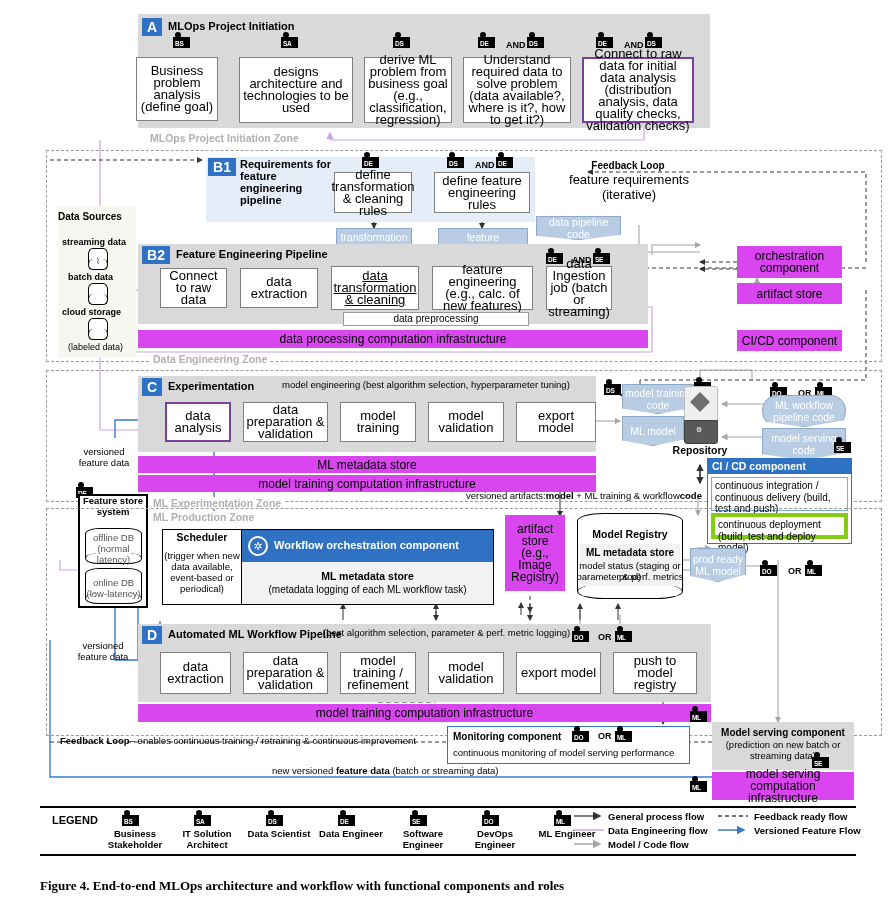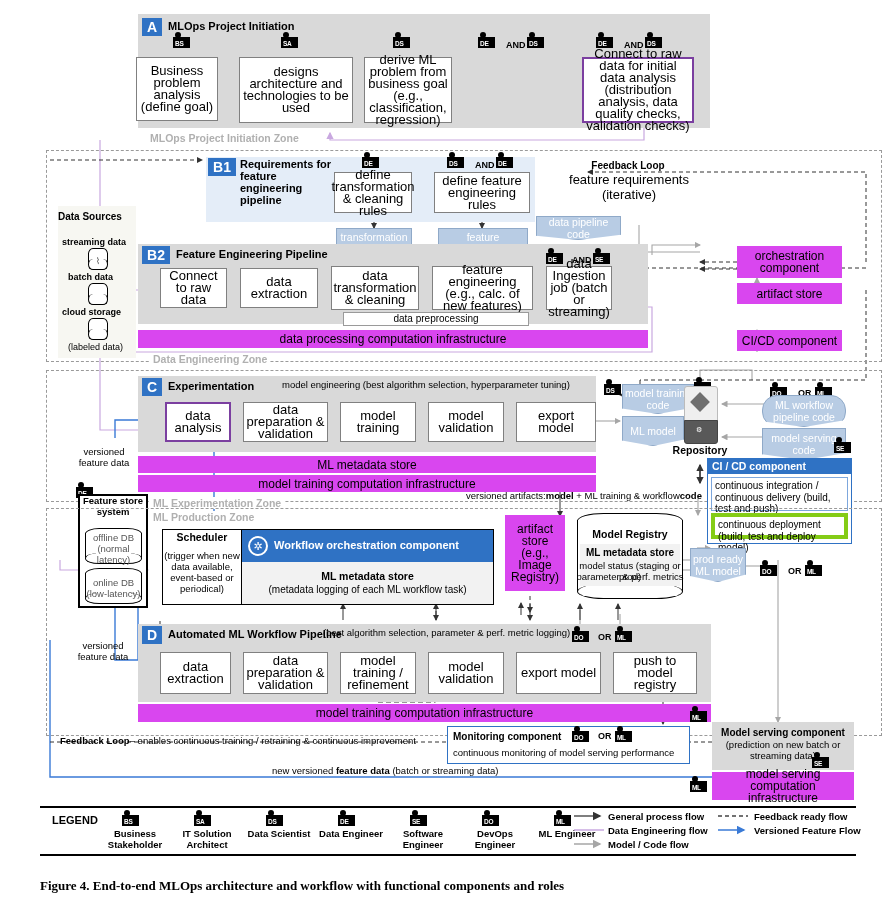--- a/index.html
+++ b/index.html
@@ -177,20 +177,21 @@
     </g>
   </svg>
 
   <div class="abs grayband" style="left:138px;top:14px;width:572px;height:114px;"></div>
   <div class="abs badge" style="left:142px;top:18px;width:20px;height:18px;">A</div>
   <div class="abs zone-title" style="left:168px;top:20px;">MLOps Project Initiation</div>
 
   <div class="abs proc" style="left:136px;top:57px;width:82px;height:64px;">Business problem analysis (define goal)</div>
   <div class="abs proc" style="left:239px;top:57px;width:114px;height:66px;">designs architecture and technologies to be used</div>
   <div class="abs proc" style="left:364px;top:57px;width:88px;height:66px;">derive ML problem from business goal (e.g., classification, regression)</div>
+  <div class="abs proc" style="left:463px;top:57px;width:108px;height:66px;">Understand required data to solve problem (data available?, where is it?, how to get it?)</div>
   <div class="abs proc hl" style="left:582px;top:57px;width:112px;height:66px;">Connect to raw data for initial data analysis (distribution analysis, data quality checks, validation checks)</div>
 
   <div class="abs" style="left:173px;top:32px;">
       <div class="role">
         <div class="head"></div>
         <div class="body"></div>
         <div class="rolelabel">BS</div>
       </div>
     </div>
   <div class="abs" style="left:281px;top:32px;">
@@ -301,21 +302,21 @@
   <div class="abs artifact" style="left:336px;top:228px;width:76px;height:30px;">transformation rules</div>
   <div class="abs artifact" style="left:438px;top:228px;width:90px;height:30px;">feature engineering rules</div>
   <div class="abs artifact" style="left:536px;top:216px;width:85px;height:24px;">data pipeline code</div>
 
   <div class="abs grayband" style="left:138px;top:244px;width:510px;height:80px;"></div>
   <div class="abs badge" style="left:142px;top:246px;width:28px;height:18px;">B2</div>
   <div class="abs zone-title" style="left:176px;top:248px;">Feature Engineering Pipeline</div>
 
   <div class="abs proc" style="left:160px;top:268px;width:67px;height:40px;">Connect to raw data</div>
   <div class="abs proc" style="left:240px;top:268px;width:78px;height:40px;">data extraction</div>
-  <div class="abs proc" style="left:331px;top:266px;width:88px;height:44px;">data transformation &amp; cleaning</div>
+  <div class="abs proc" style="left:331px;top:266px;width:88px;height:44px;text-decoration:underline;">data transformation &amp; cleaning</div>
   <div class="abs proc" style="left:432px;top:266px;width:101px;height:44px;">feature engineering (e.g., calc. of new features)</div>
   <div class="abs proc" style="left:546px;top:266px;width:66px;height:44px;">data Ingestion job (batch or streaming)</div>
 
   <div class="abs" style="left:546px;top:248px;">
       <div class="role">
         <div class="head"></div>
         <div class="body"></div>
         <div class="rolelabel">DE</div>
       </div>
     </div>

